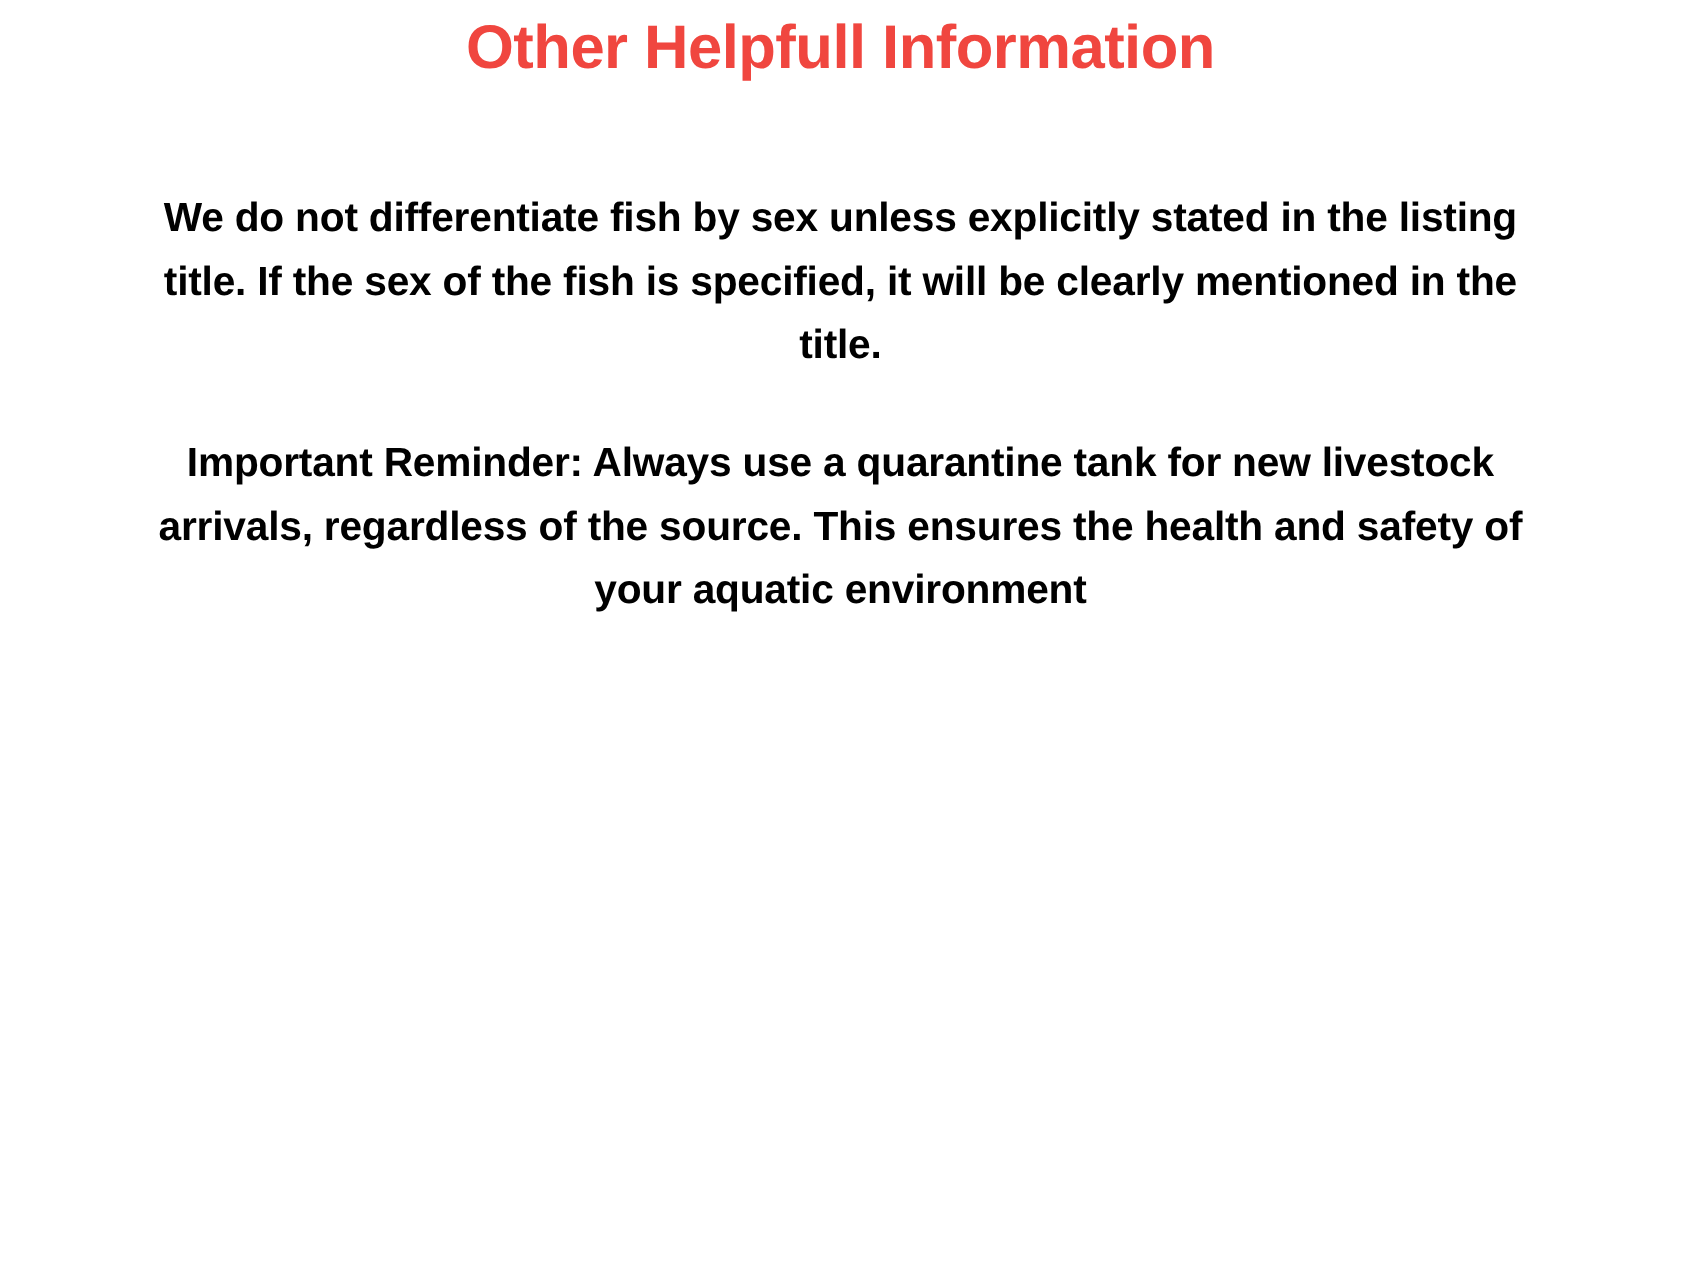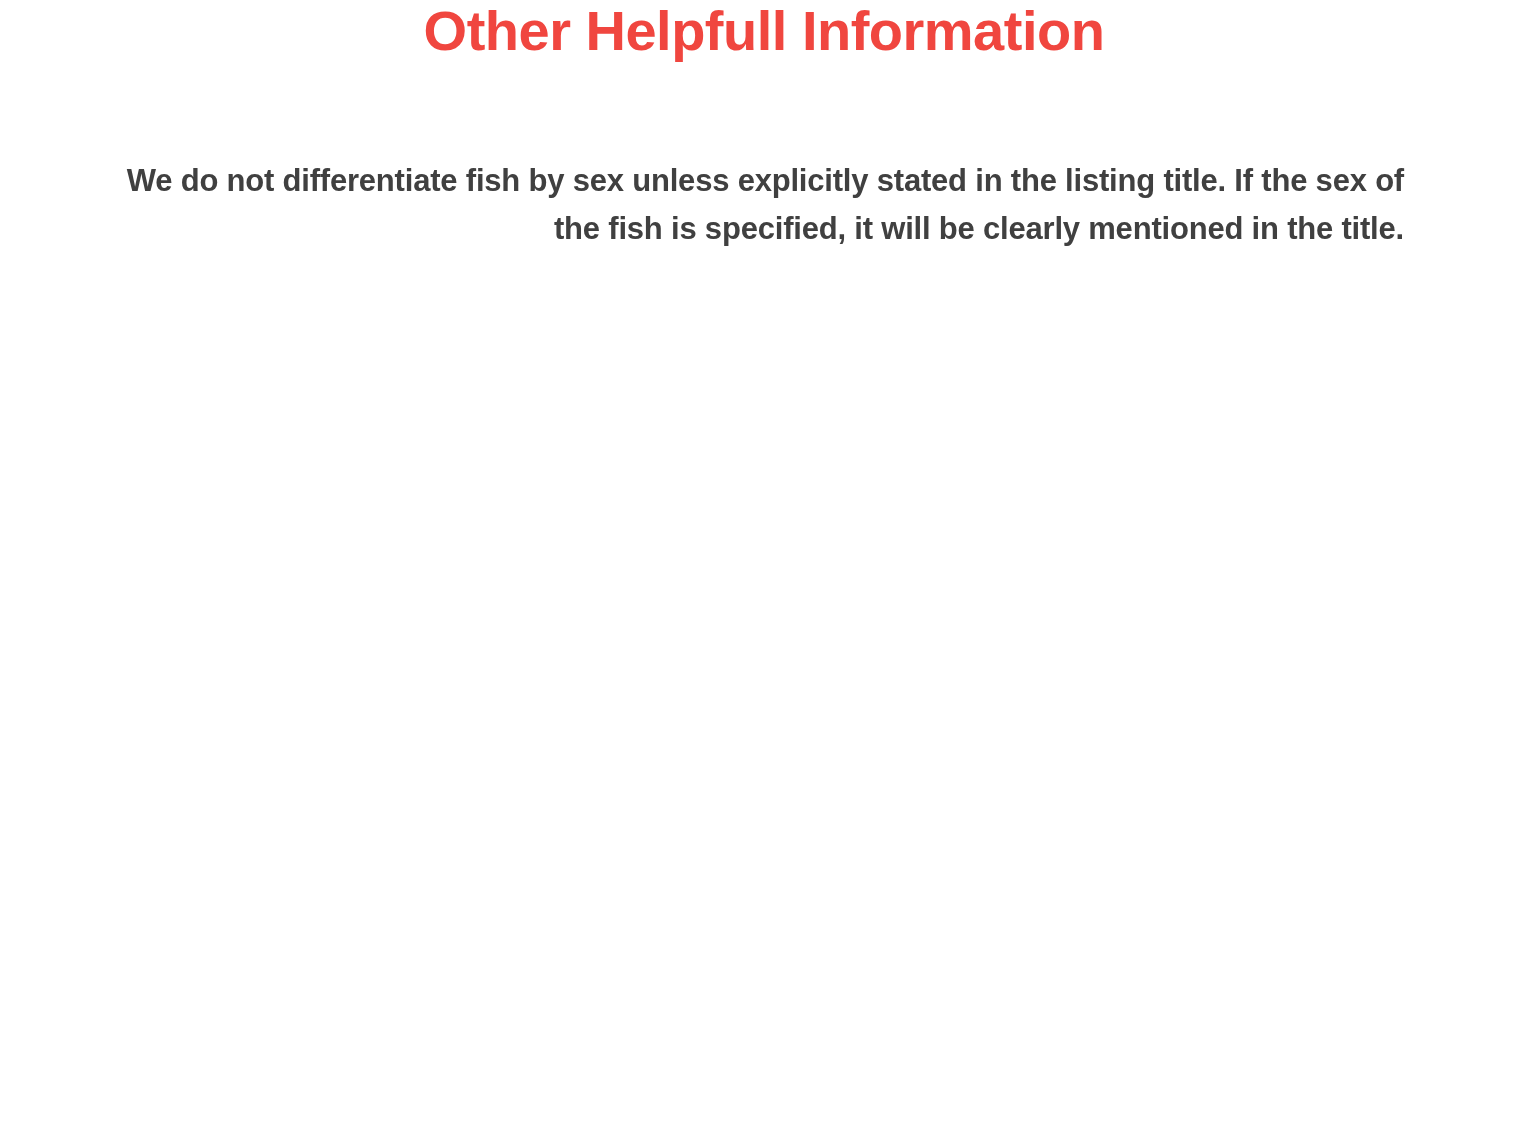--- a/index.html
+++ b/index.html
@@ -10,38 +10,38 @@
   body {
     width: 1528px;
     height: 1146px;
     overflow: hidden;
     font-family: "Liberation Sans", sans-serif;
   }
   .page {
     width: 1528px;
     height: 1146px;
     box-sizing: border-box;
-    padding: 0 110px;
+    padding: 12px 110px;
     background: #ffffff;
     display: block;
   }
   .title {
     margin: 0;
     padding-top: 2px;
     text-align: center;
     font-size: 56px;
     line-height: 1.05;
     font-weight: 700;
     color: #f0463f;
     letter-spacing: -0.5px;
   }
   .body-block {
-    text-align: right;
-    color: #404040;
-    font-size: 31px;
+    text-align: center;
+    color: #000000;
+    font-size: 37px;
     line-height: 1.56;
     font-weight: 700;
     letter-spacing: -0.2px;
     margin: 0;
     padding: 0;
   }
   .para {
     margin: 0 0 50px 0;
     padding: 0 14px;
   }
@@ -53,14 +53,15 @@
   }
 </style>
 </head>
 <body>
 
 <div class="page">
   <h1 class="title">Other Helpfull Information</h1>
 
   <div class="body-block">
     <p class="para">We do not differentiate fish by sex unless explicitly stated in the listing title. If the sex of the fish is specified, it will be clearly mentioned in the title.</p>
+    <p class="para">Important Reminder: Always use a quarantine tank for new livestock arrivals, regardless of the source. This ensures the health and safety of your aquatic environment</p>
   </div>
 </div>
 
 </body></html>

